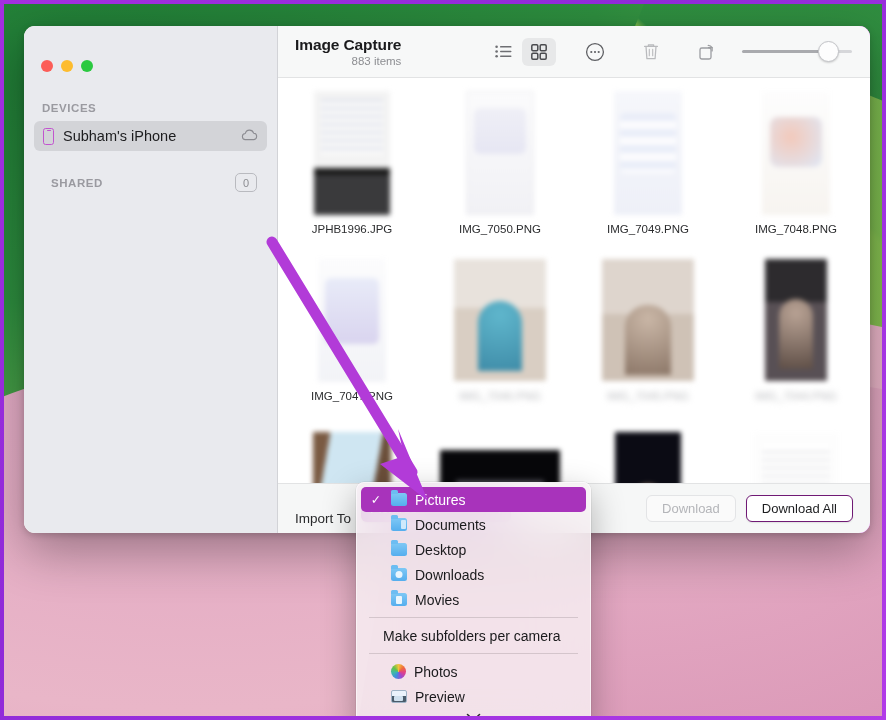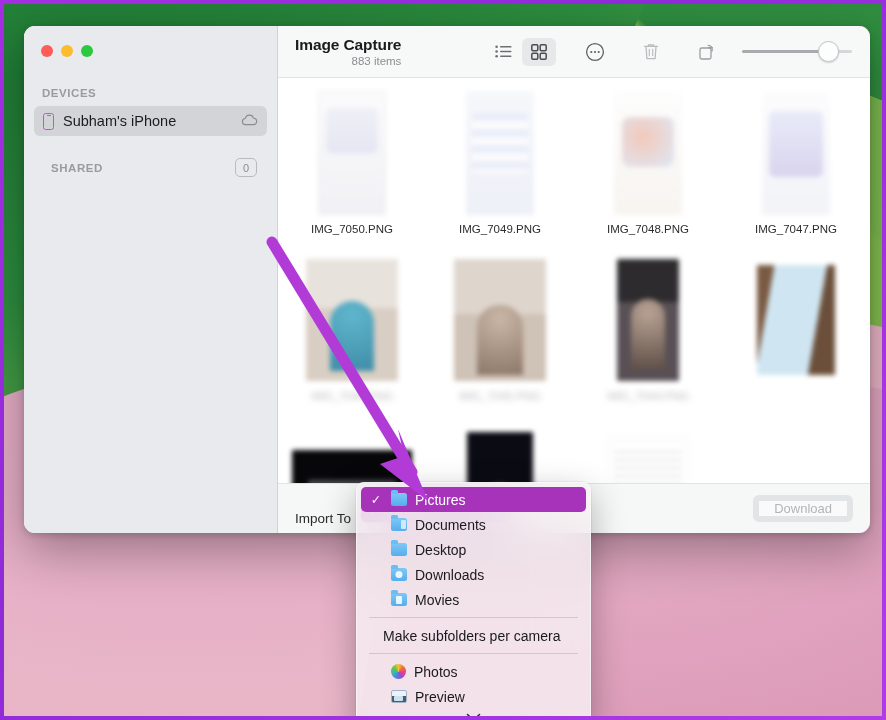--- a/index.html
+++ b/index.html
@@ -86,21 +86,21 @@
     box-shadow:0 18px 50px rgba(0,0,0,.33), 0 2px 7px rgba(0,0,0,.18);
     display:flex;
     background:#ffffff;
   }
 
   
   #sidebar {
     width:254px; flex:0 0 254px;
     background:#e9eaee;
     border-right:1px solid #d2d3d7;
-    padding-top:12px;
+    padding-top:27px;
     position:relative;
   }
   #traffic { display:flex; gap:8px; padding:7px 0 0 17px; }
   .tl { width:12px; height:12px; border-radius:50%; }
   .tl.red   { background:#fc5d57; }
   .tl.amber { background:#fdbc2e; }
   .tl.green { background:#2bc940; }
 
   .sb-header {
     font-size:11.5px; font-weight:700; letter-spacing:.55px;
@@ -248,21 +248,21 @@
     box-shadow:0 1px 2px rgba(0,0,0,.2);
   }
   .popup-chev { margin-left:auto; display:flex; flex-direction:column; gap:2px; line-height:0; }
   .bb-spacer { flex:1; }
   .btn {
     height:27px; padding:0 15px;
     border-radius:6px;
     font-size:13px;
     display:flex; align-items:center; justify-content:center;
     background:#ffffff; color:#1d1e20;
-    border:6px solid #701a75;
+    border:1px solid #701a75;
     box-shadow:0 1px 1.5px rgba(0,0,0,.09);
   }
   .btn.disabled { color:#b4b5b9; background:#fafafa; border-color:#e3e4e6; box-shadow:none; }
 
   
   #menu {
     position:absolute;
     left:352px; top:478px;
     width:235px;
     background:rgba(247,243,245,.80);
@@ -432,20 +432,26 @@
 
           <div class="zoom-slider">
             <div class="zs-track-l"></div>
             <div class="zs-track-r"></div>
             <div class="zs-knob"></div>
           </div>
         </div>
 
         <div id="grid">
 
+          <div class="cell">
+            <div class="thumb-wrap">
+              <div class="thumb t-laptop"></div>
+            </div>
+            <div class="cap">JPHB1996.JPG</div>
+          </div>
 
           <div class="cell">
             <div class="thumb-wrap">
               <div class="thumb t-phone1"></div>
             </div>
             <div class="cap">IMG_7050.PNG</div>
           </div>
 
           <div class="cell">
             <div class="thumb-wrap">
@@ -527,20 +533,21 @@
               <svg width="9" height="13" viewBox="0 0 9 13">
                 <path d="M4.5 1.5 7.4 5H1.6Z" fill="#ffffff"></path>
                 <path d="M4.5 11.5 1.6 8h5.8Z" fill="#ffffff"></path>
               </svg>
             </span>
           </div>
 
           <div class="bb-spacer"></div>
 
           <div class="btn disabled">Download</div>
+          <div class="btn">Download All</div>
         </div>
 
       </div>
     </div>
 
     <div id="menu">
 
       <div class="mi selected">
         <span class="mi-check">✓</span>
         <span class="folder"></span>

